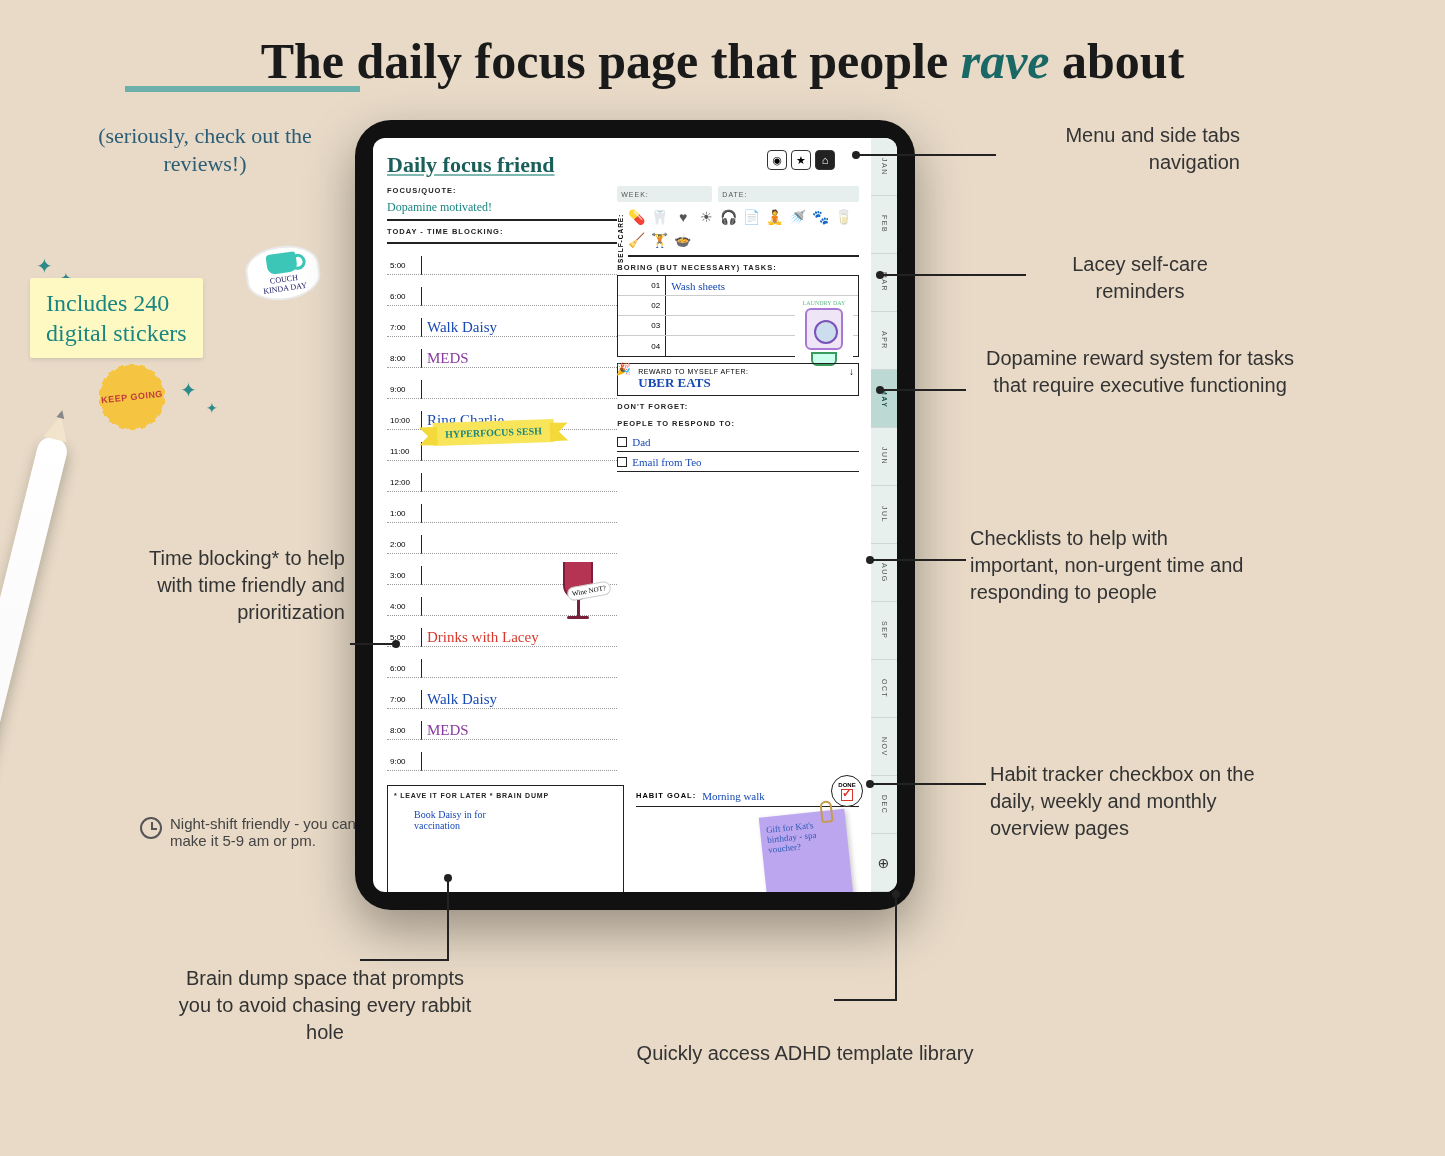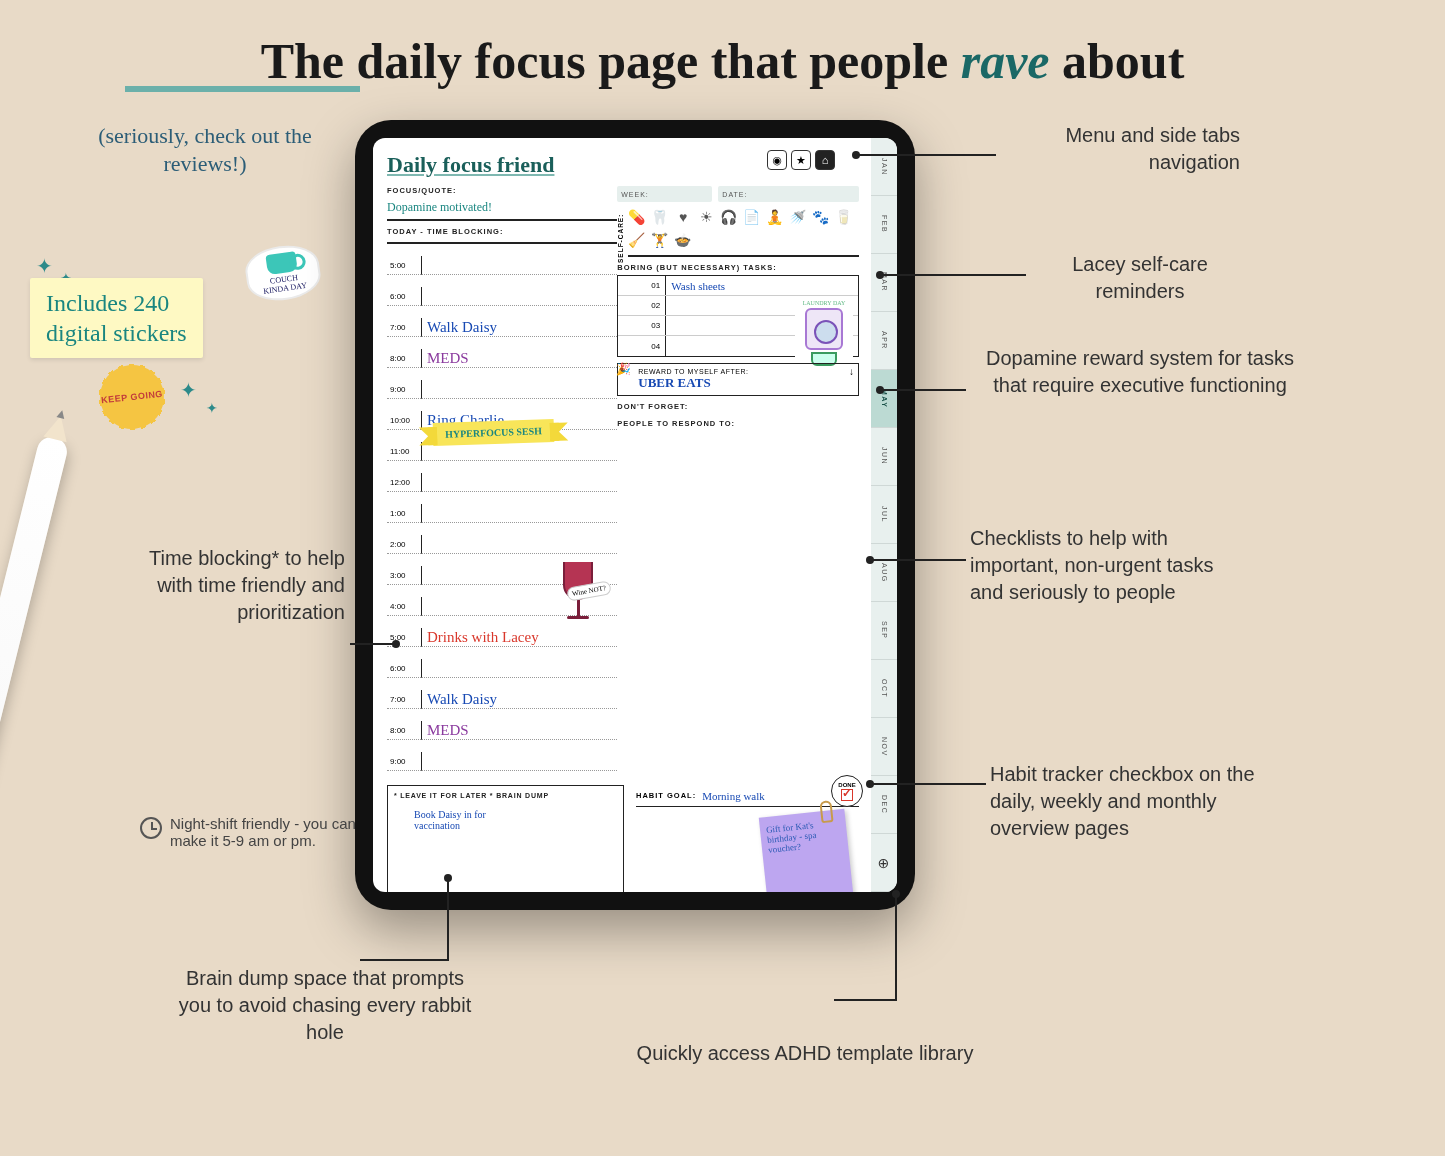--- a/index.html
+++ b/index.html
@@ -411,20 +411,30 @@
             <div class="basket"></div>
           </div>
           <div class="reward">
             <span style="position:absolute;left:-2px;top:-2px;font-size:12px;">🎉</span>
             <span style="position:absolute;right:4px;top:2px;font-size:10px;">↓</span>
             <div class="reward-label" style="margin-left:14px;">REWARD TO MYSELF AFTER:</div>
             <div class="reward-val" style="margin-left:14px;">UBER EATS</div>
           </div>
           <div class="label">DON'T FORGET:</div>
           <div class="label" style="margin-top:8px;">PEOPLE TO RESPOND TO:</div>
+          <div class="df-list" id="resplist">
+              <div class="df-row">
+                <div class="chk"></div>
+                <div class="df-text blue">Dad</div>
+              </div>
+              <div class="df-row">
+                <div class="chk"></div>
+                <div class="df-text blue">Email from Teo</div>
+              </div>
+            </div>
         </div>
       </div>
 
       <div class="bottom-row">
         <div class="brain">
           <div class="brain-label">* LEAVE IT FOR LATER * BRAIN DUMP</div>
           <div style="margin-left:20px;margin-top:10px;width:120px;">Book Daisy in for vaccination</div>
         </div>
         <div class="habit">
           <div class="done-badge">
@@ -473,21 +483,21 @@
 <div class="night-note-wrap">
   <div class="clock-icon"></div>
   <div class="small-note">Night-shift friendly - you can make it 5-9 am or pm.</div>
 </div>
 <div class="callout" style="left:175px; top:965px; width:300px; text-align:center;">Brain dump space that prompts you to avoid chasing every rabbit hole</div>
 <div class="callout" style="left:605px; top:1040px; width:400px; text-align:center;">Quickly access ADHD template library</div>
 
 <div class="callout right" style="left:1000px; top:122px; width:240px; text-align:right;">Menu and side tabs navigation</div>
 <div class="callout right" style="left:1030px; top:251px; width:220px; text-align:center;">Lacey self-care reminders</div>
 <div class="callout right" style="left:970px; top:345px; width:340px; text-align:center;">Dopamine reward system for tasks that require executive functioning</div>
-<div class="callout right" style="left:970px; top:525px; width:280px;">Checklists to help with important, non-urgent tasks and seriously to people</div>
+<div class="callout right" style="left:970px; top:525px; width:280px;">Checklists to help with important, non-urgent time and responding to people</div>
 <div class="callout right" style="left:990px; top:761px; width:280px;">Habit tracker checkbox on the daily, weekly and monthly overview pages</div>
 
 <svg class="connector" style="left:0;top:0;" width="1445" height="1156">
 
   <circle class="dot" cx="856" cy="155" r="4"></circle>
     <path class="ln" d="M856 155 H 996"></path>
   <circle class="dot" cx="880" cy="275" r="4"></circle>
     <path class="ln" d="M880 275 H 1026"></path>
   <circle class="dot" cx="880" cy="390" r="4"></circle>
     <path class="ln" d="M880 390 H 966"></path>

